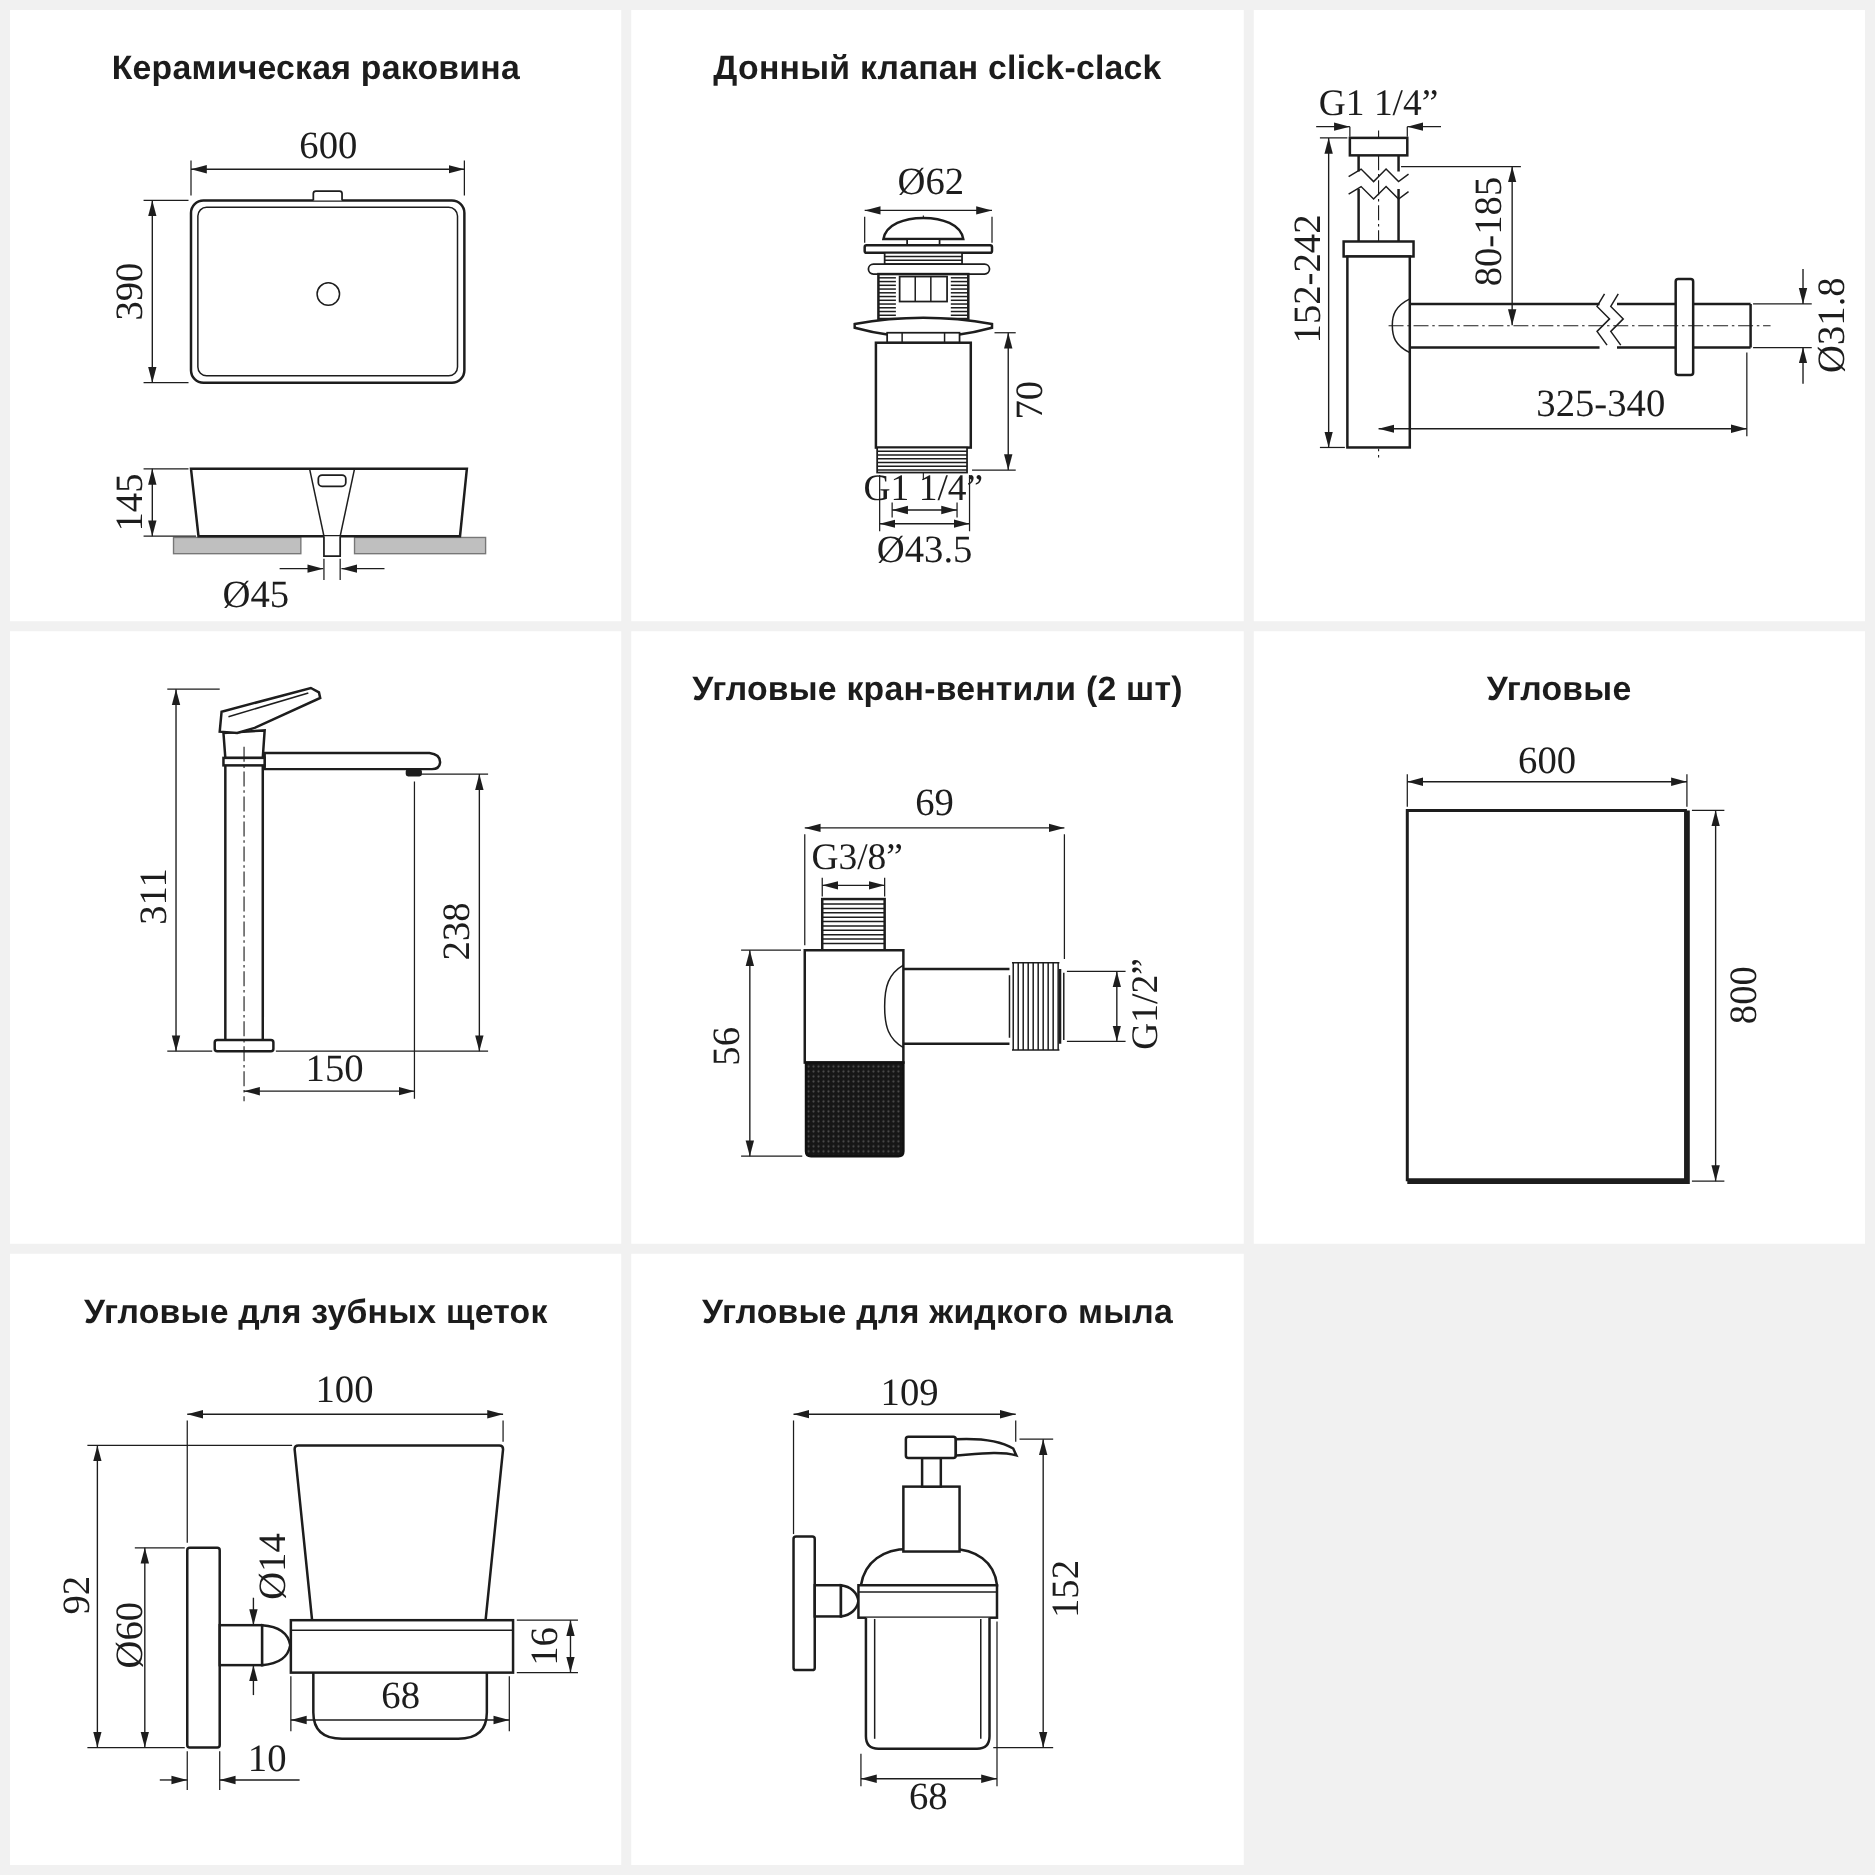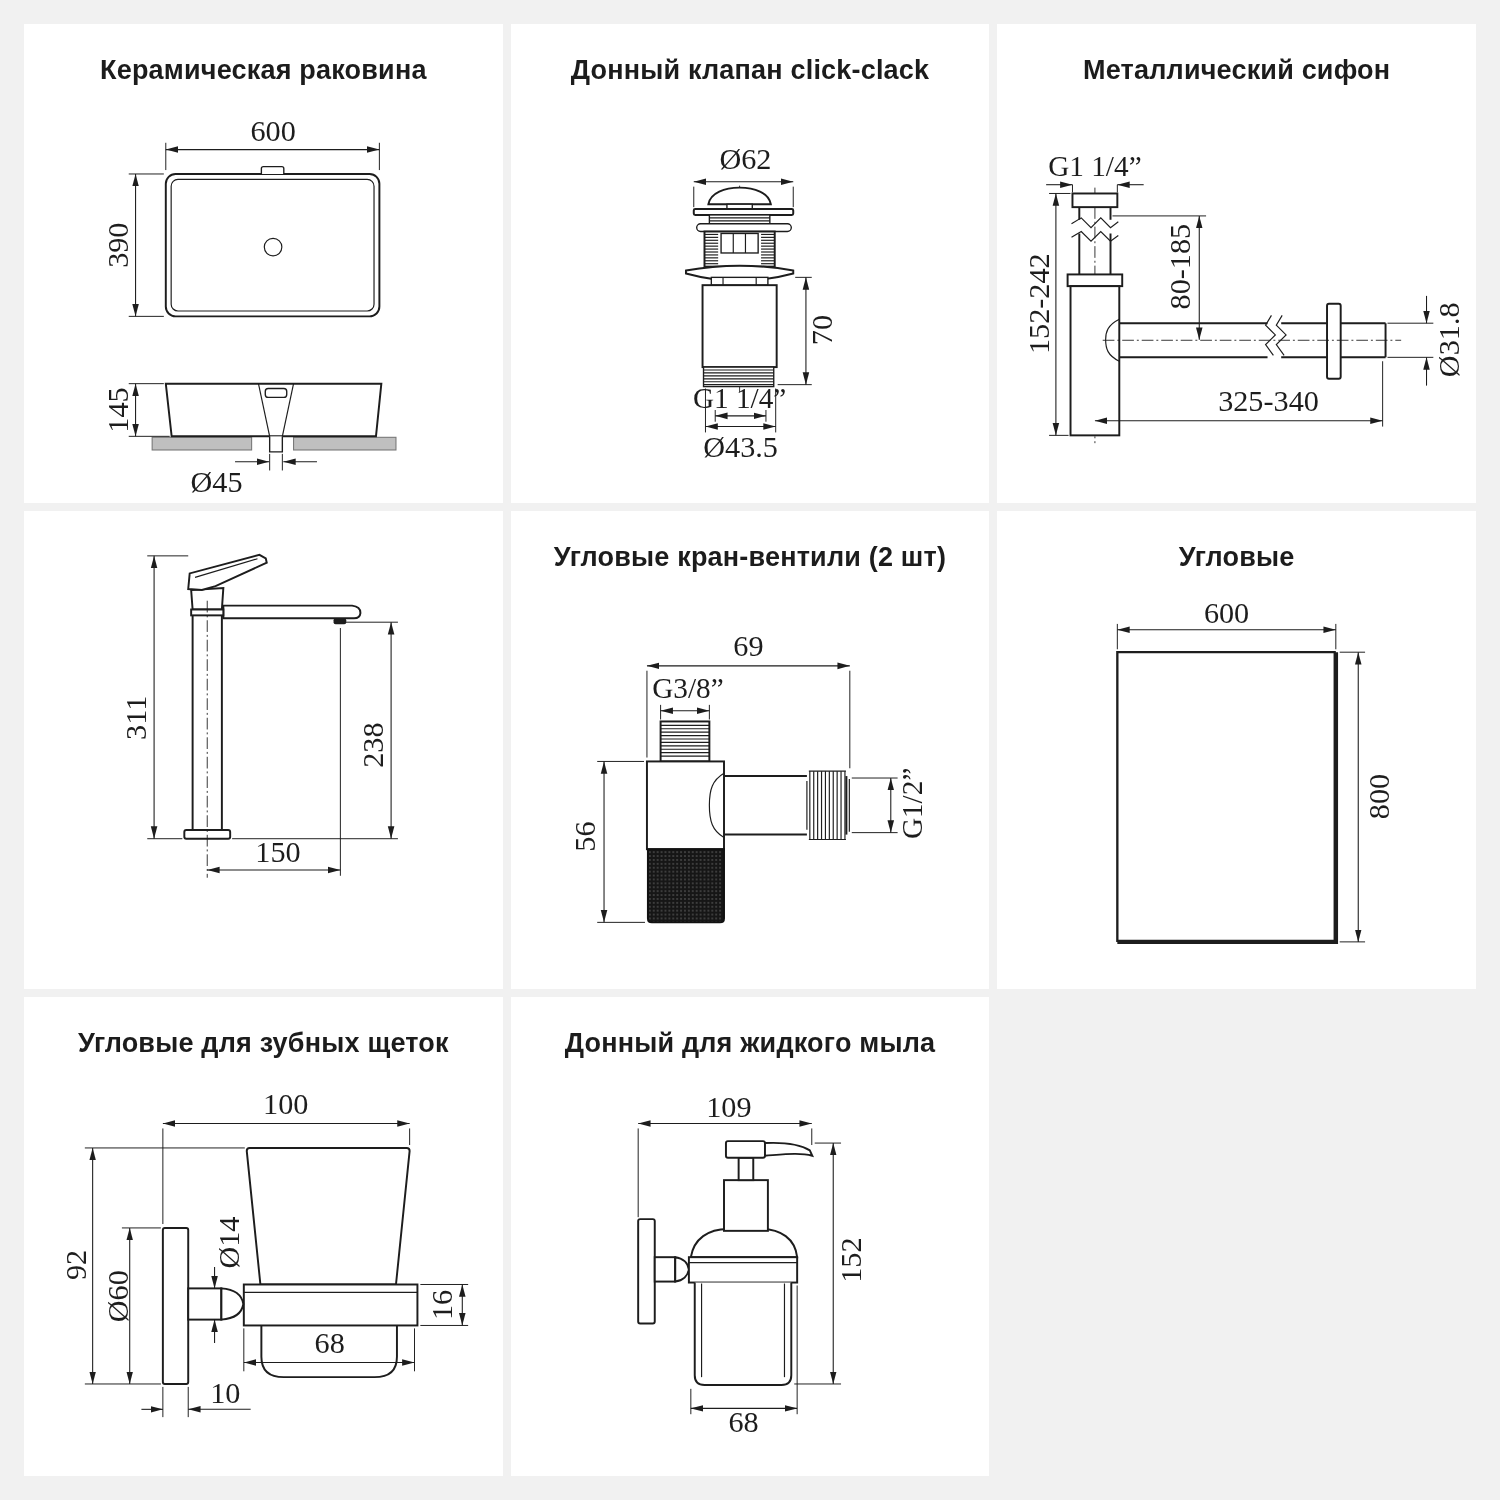--- a/index.html
+++ b/index.html
@@ -1,18 +1,18 @@
 <!DOCTYPE html>
 <html><head>
 <meta charset="utf-8">
 <style>
   html,body{margin:0;padding:0;background:#f1f1f1;}
   body{width:1500px;height:1500px;font-family:"Liberation Sans",sans-serif;}
   .grid{display:grid;grid-template-columns:repeat(3,1fr);grid-template-rows:repeat(3,1fr);
-        gap:8px;padding:24px;width:1500px;height:1500px;box-sizing:border-box;}
+        gap:8px;padding:8px;width:1500px;height:1500px;box-sizing:border-box;}
   .card{background:#ffffff;display:flex;flex-direction:column;overflow:hidden;}
   .card.empty{background:transparent;}
   .title{flex:0 0 70px;display:flex;align-items:flex-end;justify-content:center;
          padding-bottom:8px;box-sizing:border-box;
          font-weight:700;font-size:27px;color:#1c1c1c;letter-spacing:.2px;}
   .draw{width:100%;height:calc(100% - 70px);display:block;}
   svg{overflow:visible;}
   .p2{fill:#ffffff;stroke:#1d1d1d;stroke-width:2;}
   .p2n{fill:none;stroke:#1d1d1d;stroke-width:2;}
   .p1{fill:none;stroke:#1d1d1d;stroke-width:1.2;}
@@ -149,21 +149,20 @@
       <line class="dim" x1="209" y1="330" x2="261" y2="330" marker-start="url(#arr)" marker-end="url(#arr)"></line>
       <text class="dts" x="234" y="322">G1 1/4”</text>
       <line class="ext" x1="199" y1="302" x2="199" y2="347"></line>
       <line class="ext" x1="271" y1="302" x2="271" y2="347"></line>
       <line class="dim" x1="199" y1="341" x2="271" y2="341" marker-start="url(#arr)" marker-end="url(#arr)"></line>
       <text class="dt" x="235" y="372">Ø43.5</text>
     </svg>
   </div>
 
   <div class="card">
-    <div class="title">Металлический сифон</div>
     <svg class="draw" viewBox="0 0 490 419">
       <line class="cl" x1="100" y1="96" x2="100" y2="358"></line>
 
       <rect class="p2" x="77" y="102" width="46" height="14"></rect>
       <g class="p2n">
         <path d="M84,116 V129 M84,143 V185 M116,116 V129 M116,143 V185"></path>
       </g>
       <path class="p1" d="M76,133 L86,127 L96,137 L106,127 L116,137 L124,131"></path>
       <path class="p1" d="M76,147 L86,141 L96,151 L106,141 L116,151 L124,145"></path>
 
@@ -352,21 +351,21 @@
       <text class="dt" x="313" y="293">68</text>
       <line class="ext" x1="142" y1="328" x2="142" y2="359"></line>
       <line class="ext" x1="168" y1="328" x2="168" y2="359"></line>
       <line class="dim" x1="120" y1="351" x2="142" y2="351" marker-end="url(#arr)"></line>
       <line class="dim" x1="232" y1="351" x2="168" y2="351" marker-end="url(#arr)"></line>
       <text class="dt" x="206" y="344">10</text>
     </svg>
   </div>
 
   <div class="card">
-    <div class="title">Донный для жидкого мыла</div>
+    <div class="title">Угловые для жидкого мыла</div>
     <svg class="draw" viewBox="0 0 490 419">
 
       <rect class="p2" x="130" y="156" width="17" height="107" rx="2"></rect>
       <rect class="p2" x="147" y="195" width="21" height="25"></rect>
       <path class="p2" d="M168,195 C176,196 181,201 182,207.5 C181,214 176,219 168,220 Z"></path>
       <line class="p1" x1="168" y1="195" x2="168" y2="220"></line>
 
       <path class="p2" d="M184,195 C187,176 202,166 222,166 L256,166 C276,166 291,176 293,195 Z"></path>
       <rect class="p2" x="182" y="195" width="111" height="26"></rect>
       <line class="p1" x1="182" y1="200.5" x2="293" y2="200.5"></line>

